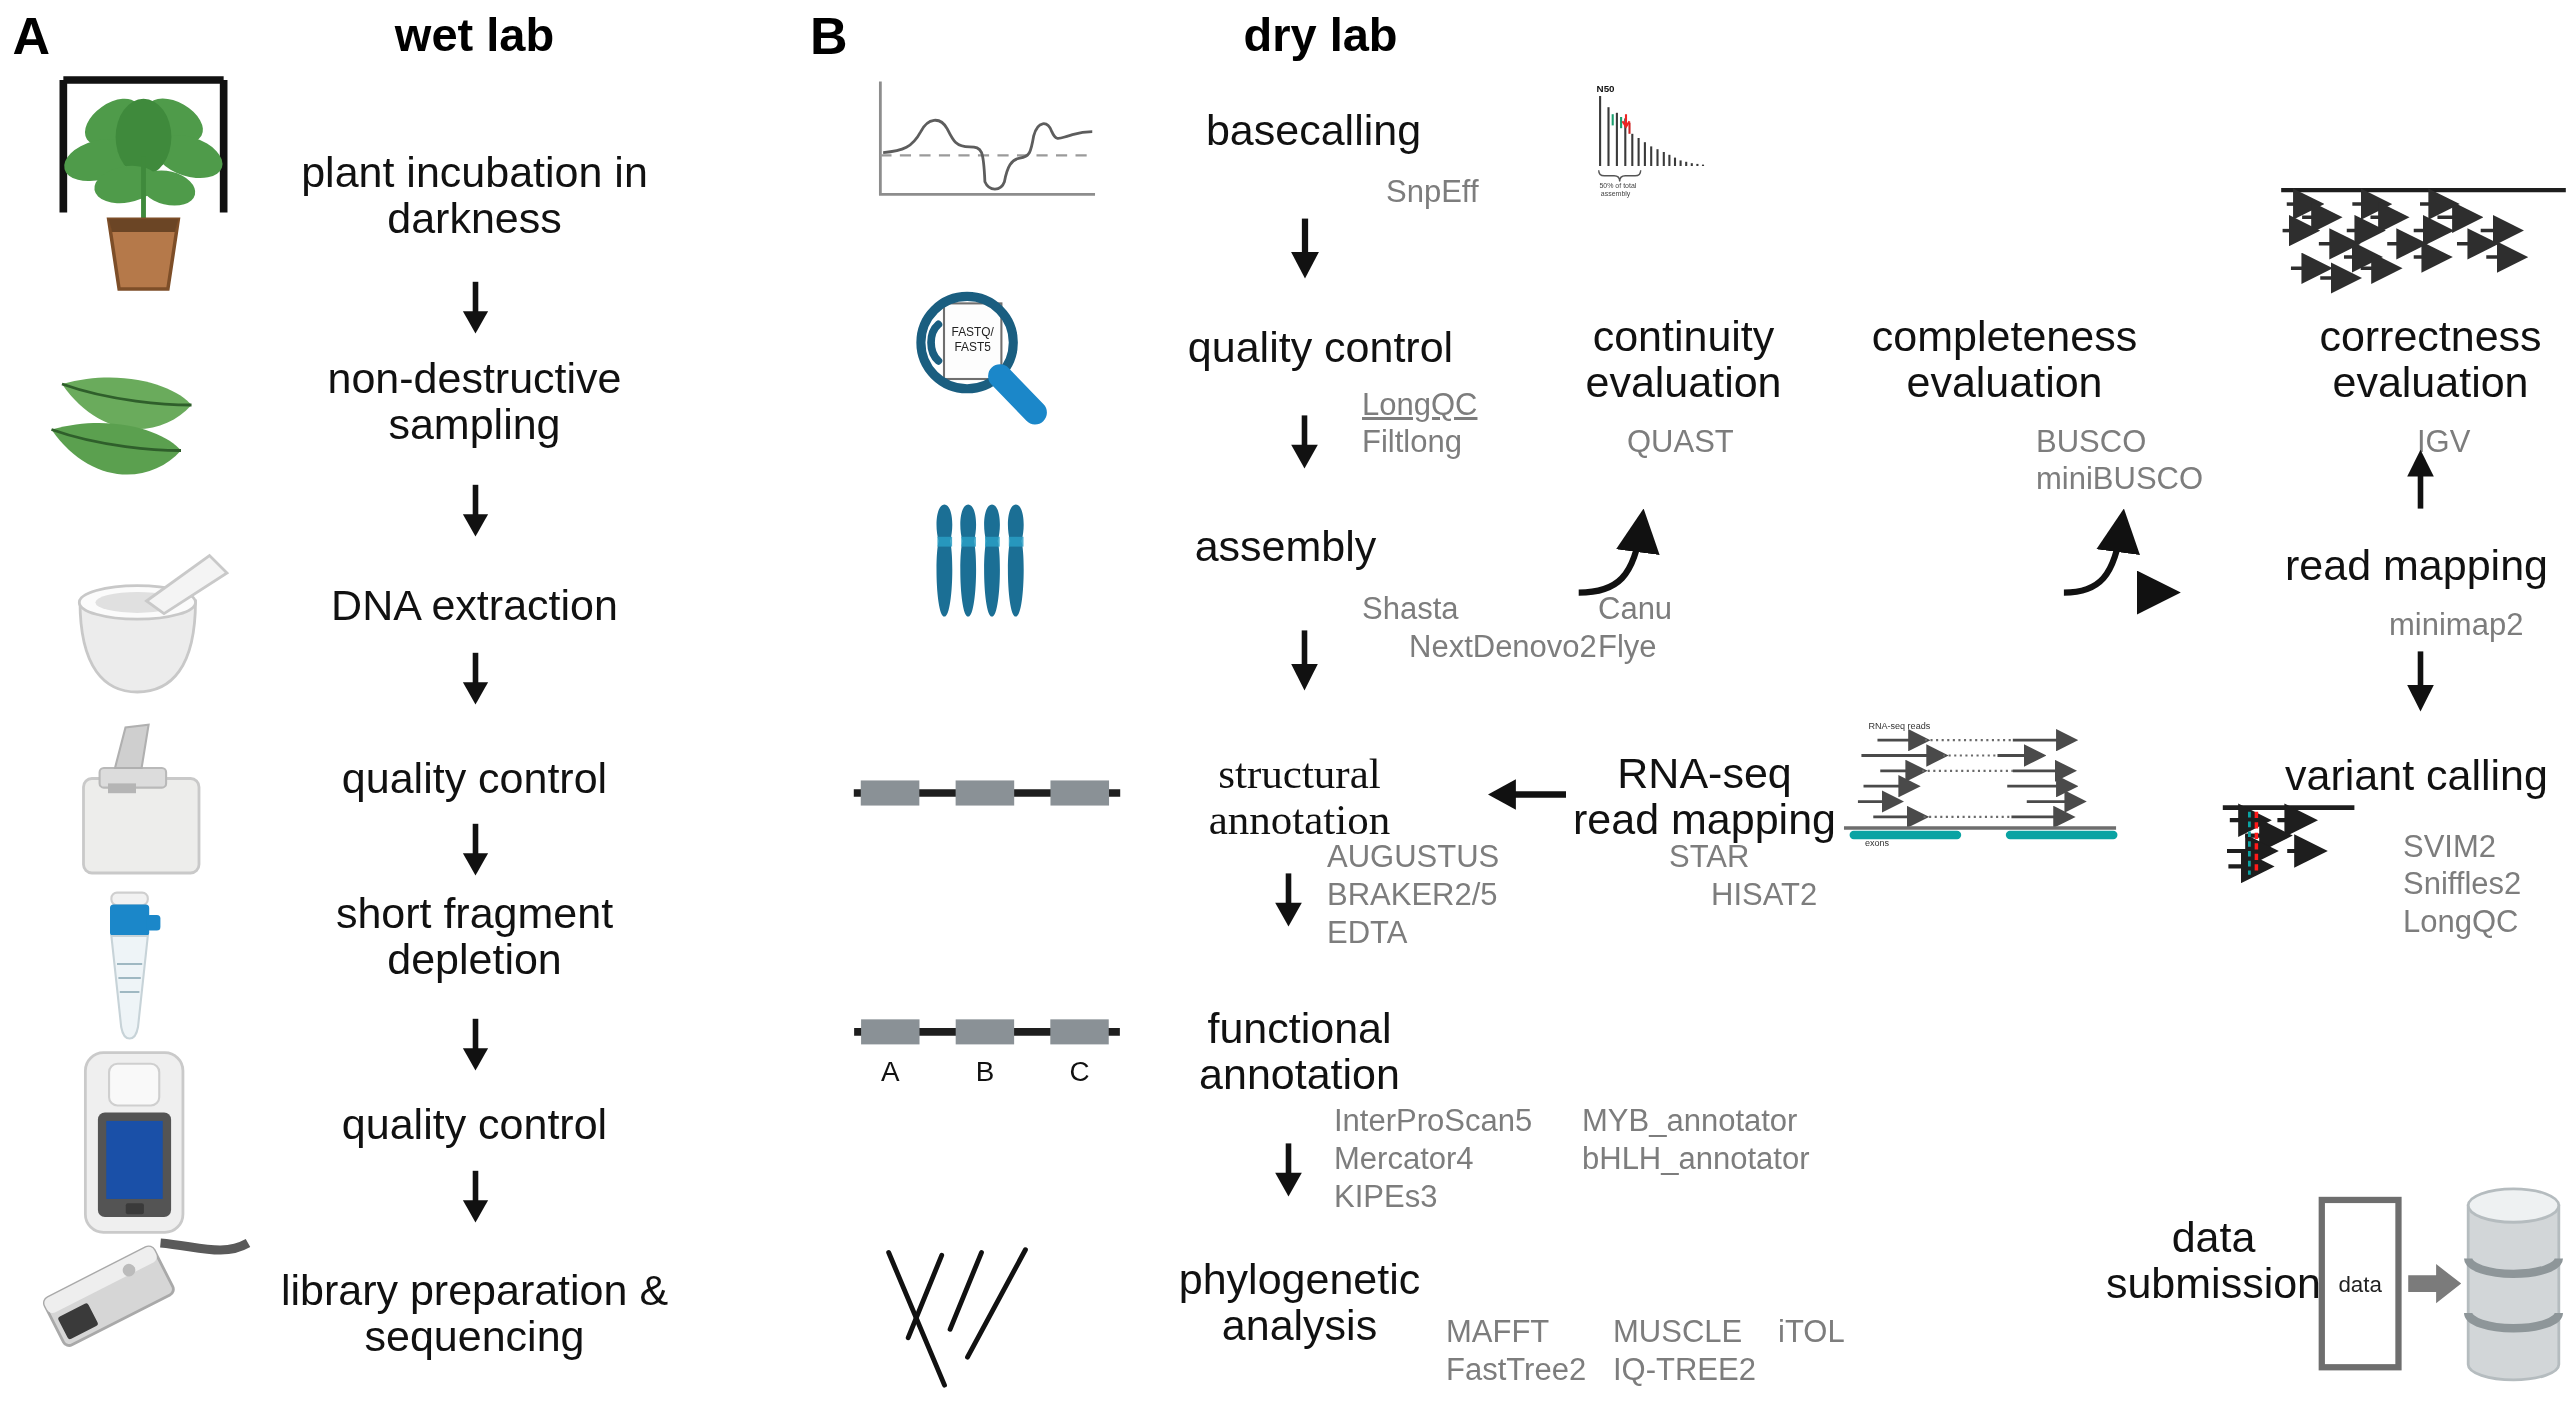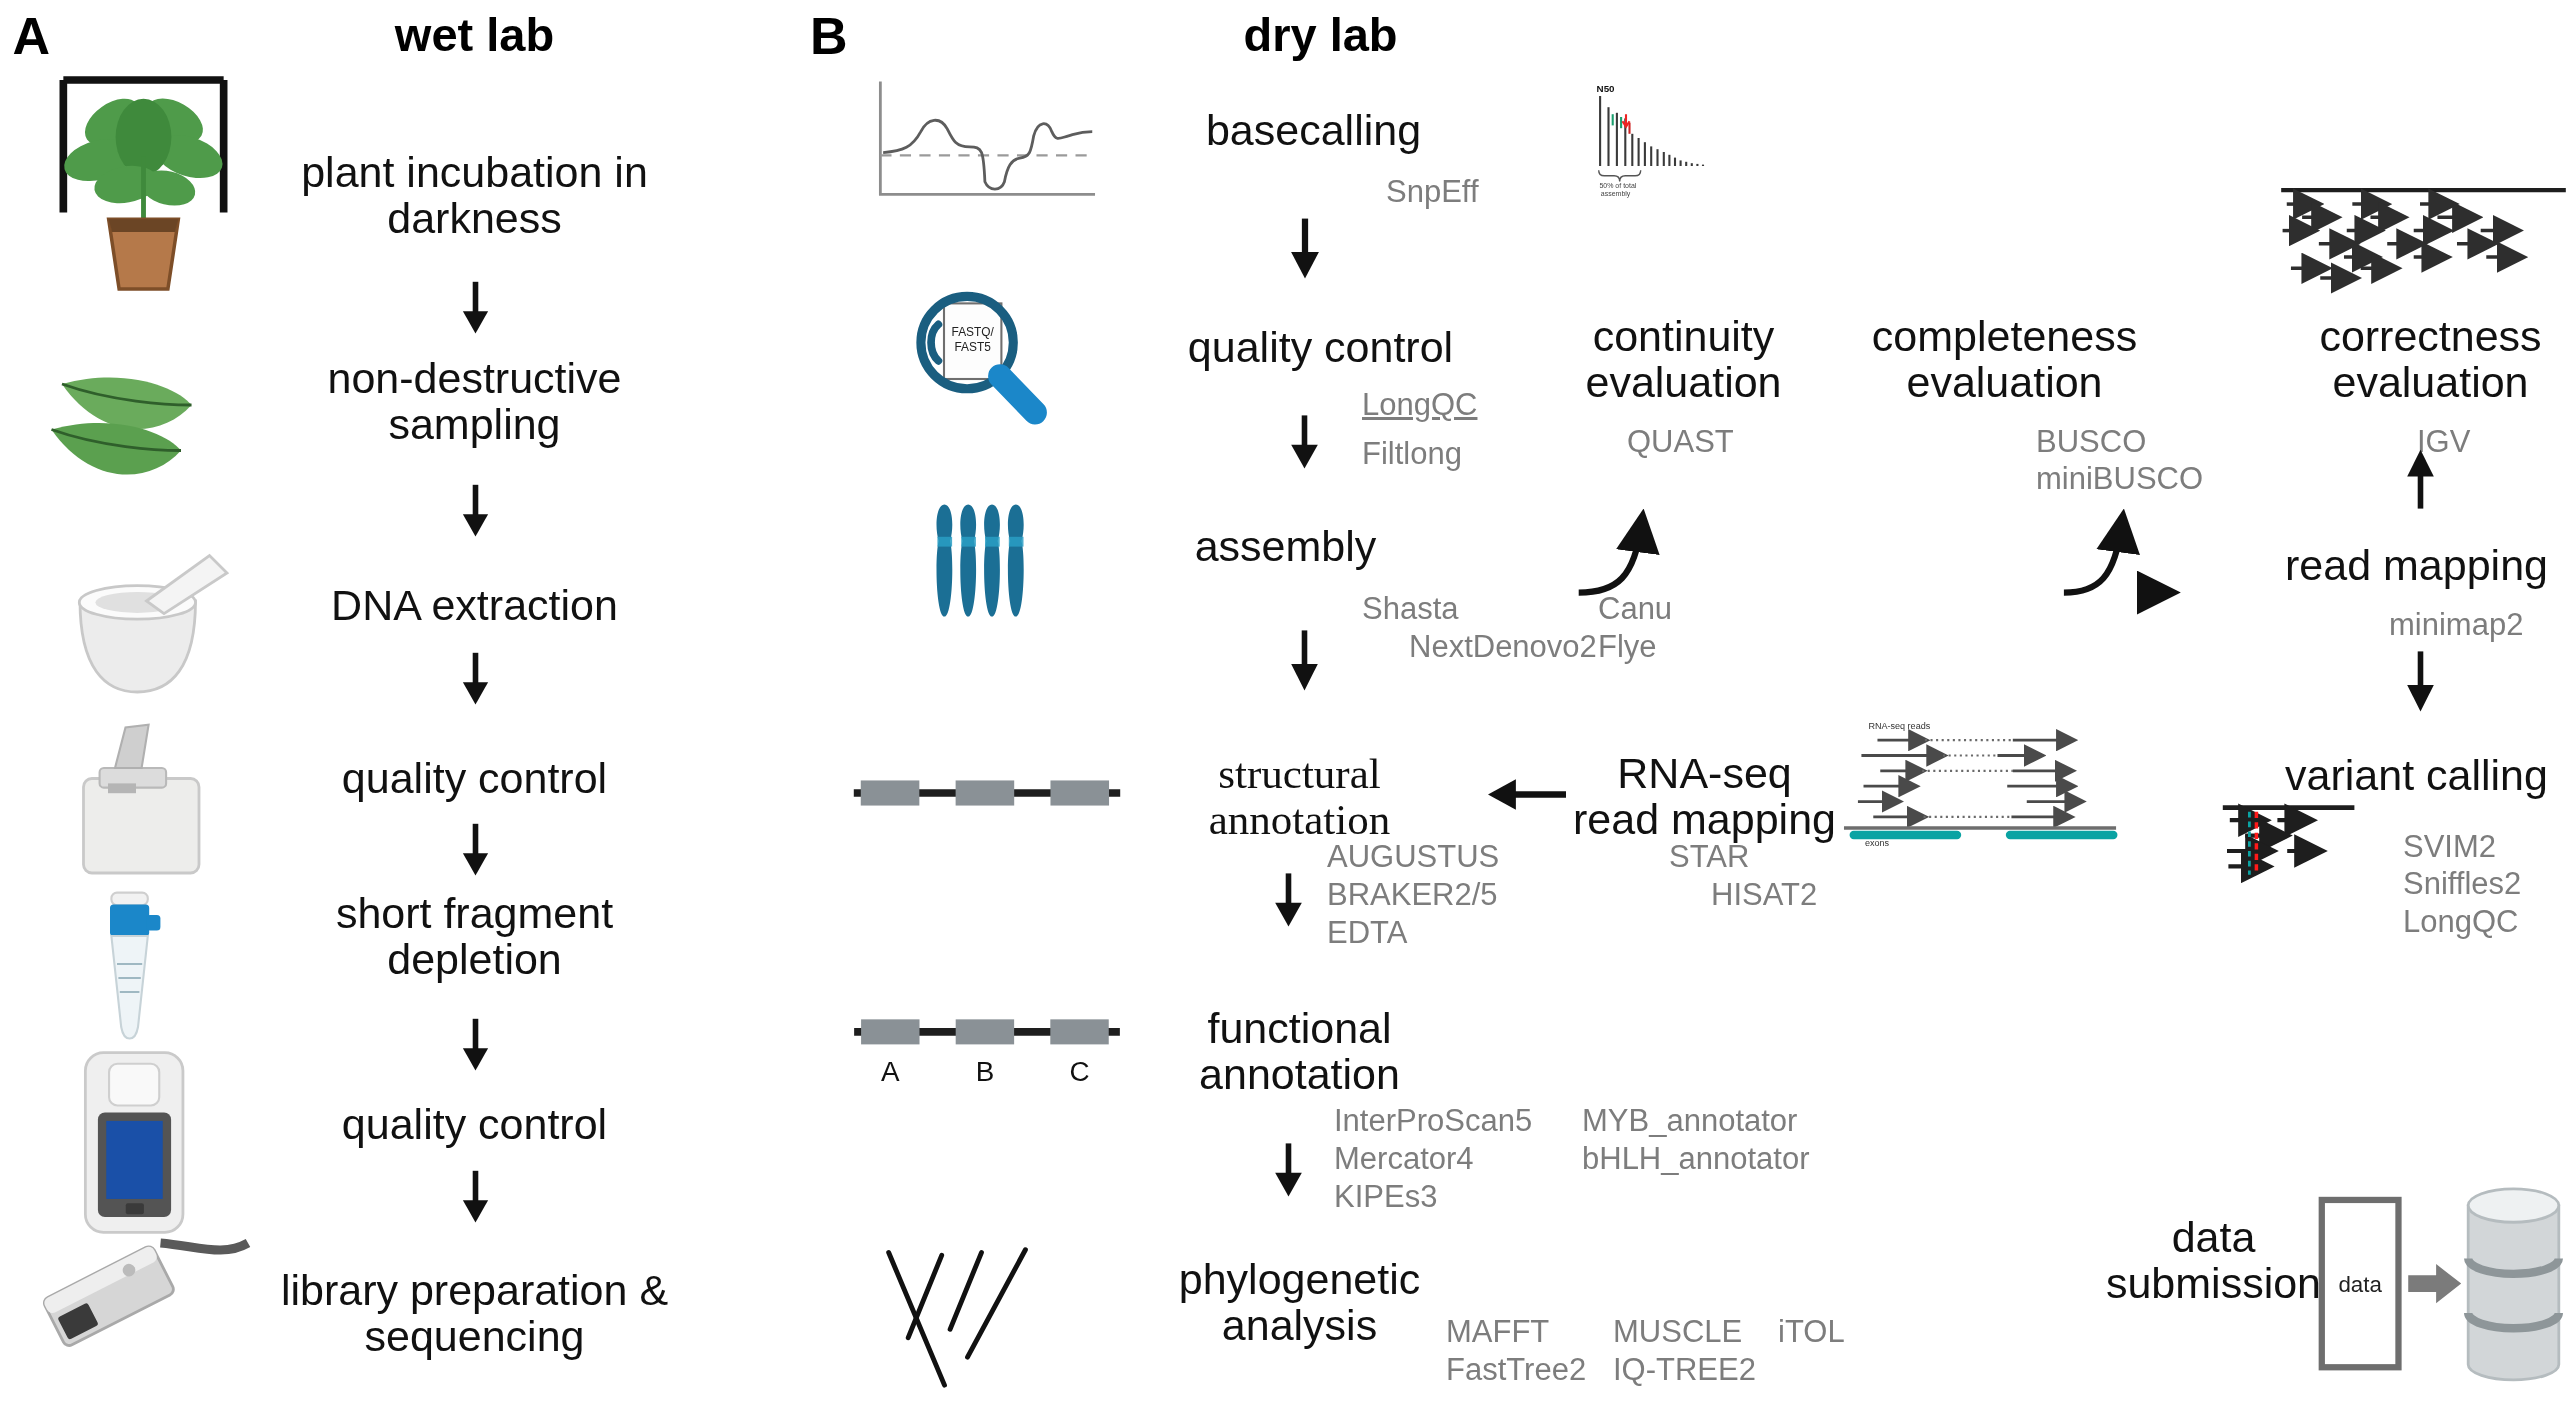--- a/index.html
+++ b/index.html
@@ -364,21 +364,21 @@
 <div class="abs tool" style="left:1386px;top:173px;">SnpEff</div>
 <div class="abs cen" style="left:1287px;top:217px;width:35px;height:63px;">
   <svg width="32" height="63" viewBox="0 0 46 90">
       <path d="M23 2 V58" stroke="#111" stroke-width="9"></path>
       <path d="M3 50 L23 88 L43 50 Z" fill="#111"></path>
     </svg>
 </div>
 
 <div class="abs step" style="left:1132px;top:325px;width:377px;">quality control</div>
 <div class="abs tool" style="left:1362px;top:386px;text-decoration:underline;">LongQC</div>
-<div class="abs tool" style="left:1362px;top:435px;">Filtlong</div>
+<div class="abs tool" style="left:1362px;top:423px;">Filtlong</div>
 <div class="abs cen" style="left:1287px;top:414px;width:35px;height:56px;">
   <svg width="31" height="56" viewBox="0 0 44 80">
       <path d="M22 2 V50" stroke="#111" stroke-width="8"></path>
       <path d="M3 44 L22 78 L41 44 Z" fill="#111"></path>
     </svg>
 </div>
 
 <div class="abs step" style="left:1132px;top:524px;width:307px;">assembly</div>
 <div class="abs tool" style="left:1362px;top:590px;">Shasta</div>
 <div class="abs tool" style="left:1362px;top:628px;margin-left:47px;">NextDenovo2</div>

